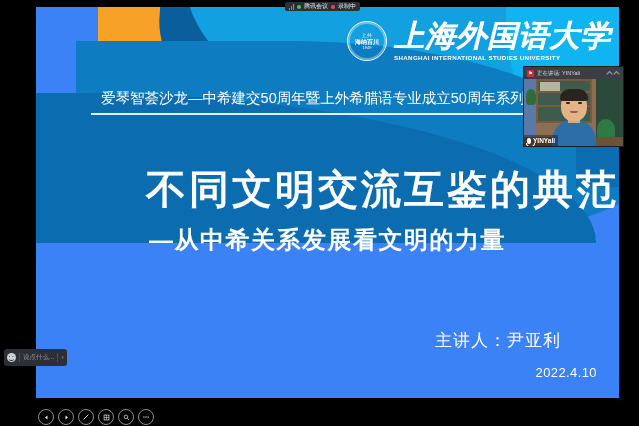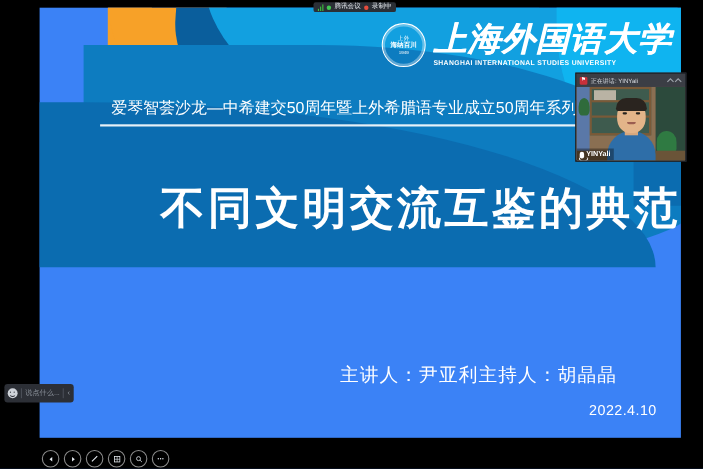--- a/index.html
+++ b/index.html
@@ -268,24 +268,24 @@
         <span class="logo-en">SHANGHAI INTERNATIONAL STUDIES UNIVERSITY</span>
       </div>
     </div>
 
     <div class="banner">
       <div class="btxt">爱琴智荟沙龙—中希建交50周年暨上外希腊语专业成立50周年系列讲座</div>
       <div class="brule"></div>
     </div>
 
     <div class="title-main">不同文明交流互鉴的典范</div>
+    <div class="title-sub">—从中希关系发展看文明的力量</div>
 
     <div class="people">
       <div>主讲人：尹亚利</div>
-      <div>主持人：胡晶晶</div>
     </div>
 
     <div class="slide-date">2022.4.10</div>
   </div>
 
   <div class="ctrl-bar">
     <div class="ctrl">
       <svg width="5" height="5" viewBox="0 0 10 10">
           <polygon points="7,1 7,9 2,5" fill="#e9eef4"></polygon>
         </svg>

